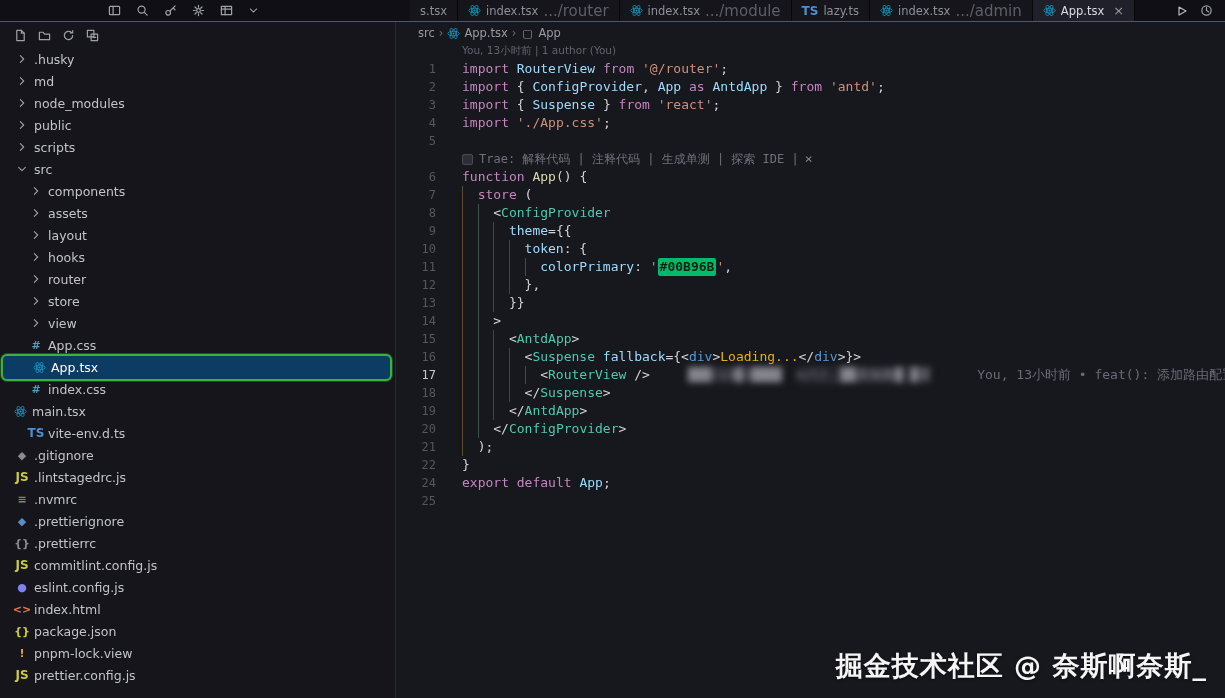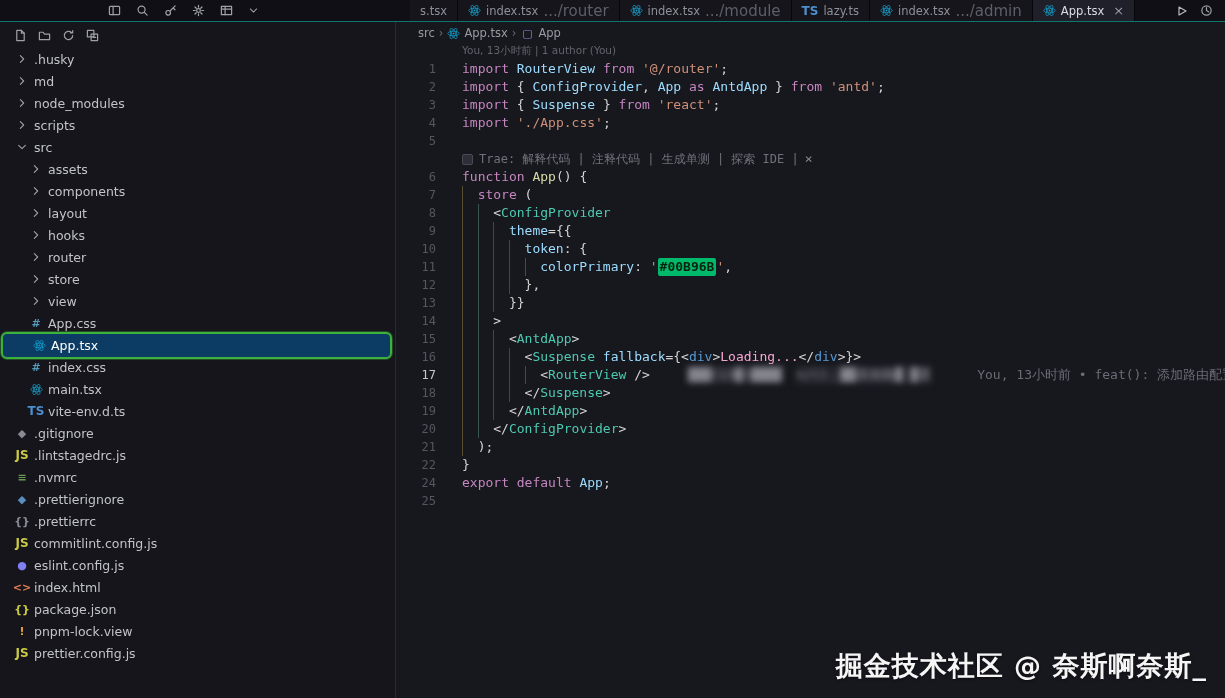--- a/index.html
+++ b/index.html
@@ -39,21 +39,21 @@
   .breadcrumb .sep{color:#6a6a74;}
   .gitlens{height:16px;padding-left:66px;font-size:10.5px;color:#63636d;}
   .code{font-family:"DejaVu Sans Mono","Liberation Mono",monospace;font-size:13px;line-height:18px;}
   .cl{display:flex;height:18px;}
   .cl .num{width:40px;flex:none;text-align:right;color:#565661;font-size:12px;line-height:18px;}
   .cl.active .num{color:#c8c8cf;}
   .cl .content{padding-left:26px;white-space:pre;display:flex;align-items:stretch;}
   .ig{display:inline-block;width:2ch;border-left:1px solid transparent;height:18px;}
   .tok{line-height:18px;}
   .kw{color:#c586c0;} .var{color:#9cdcfe;} .str{color:#ce9178;} .tag{color:#4ec9b0;}
-  .htm{color:#569cd6;} .punc{color:#d4d4d4;} .fn{color:#dcdcaa;} .txt{color:#f9a8d4;}
+  .htm{color:#569cd6;} .punc{color:#d4d4d4;} .fn{color:#dcdcaa;} .txt{color:#eab308;}
   .chip{background:var(--color_primary,#00B96B);color:#09230f;border-radius:2px;padding:0 2px;font-weight:bold;}
   .hint{color:#70707b;font-size:12px;}
   .hintx{color:#8a8a94;margin-left:6px;cursor:pointer;}
   .hint-square{width:11px;height:11px;background:#2e2e38;border:1px solid #4a4a55;border-radius:2px;align-self:center;margin-right:6px;flex:none;}
   .redact1{filter:blur(3px);color:#9a9aa3;background:#26262e;border-radius:2px;margin-left:38px;}
   .redact2{filter:blur(3px);color:#9a9aa3;background:#26262e;border-radius:2px;margin-left:14px;}
   .blame{color:#6b6b76;margin-left:46px;}
 
   
   .watermark{position:absolute;right:18px;bottom:14px;font-size:27px;font-weight:bold;color:rgba(255,255,255,.96);letter-spacing:1px;text-shadow:0 1px 3px rgba(0,0,0,.55);z-index:5;}
@@ -229,52 +229,60 @@
           </svg>
         </span>
         <span class="tree-label">node_modules</span>
       </div>
       <div class="tree-item" style="padding-left: 14px;">
         <span class="icon">
           <svg width="10" height="10" viewBox="0 0 12 12" fill="none" stroke="#9fa0a8" stroke-width="1.3" stroke-linecap="round" stroke-linejoin="round">
             <path d="M4 2 L8 6 L4 10"></path>
           </svg>
         </span>
+        <span class="tree-label">public</span>
+      </div>
+      <div class="tree-item" style="padding-left: 14px;">
+        <span class="icon">
+          <svg width="10" height="10" viewBox="0 0 12 12" fill="none" stroke="#9fa0a8" stroke-width="1.3" stroke-linecap="round" stroke-linejoin="round">
+            <path d="M4 2 L8 6 L4 10"></path>
+          </svg>
+        </span>
         <span class="tree-label">scripts</span>
       </div>
       <div class="tree-item" style="padding-left: 14px;">
         <span class="icon">
           <svg width="10" height="10" viewBox="0 0 12 12" fill="none" stroke="#9fa0a8" stroke-width="1.3" stroke-linecap="round" stroke-linejoin="round">
             <path d="M2 4 L6 8 L10 4"></path>
           </svg>
         </span>
         <span class="tree-label">src</span>
       </div>
       <div class="tree-item" style="padding-left: 28px;">
         <span class="icon">
           <svg width="10" height="10" viewBox="0 0 12 12" fill="none" stroke="#9fa0a8" stroke-width="1.3" stroke-linecap="round" stroke-linejoin="round">
             <path d="M4 2 L8 6 L4 10"></path>
           </svg>
         </span>
+        <span class="tree-label">components</span>
+      </div>
+      <div class="tree-item" style="padding-left: 28px;">
+        <span class="icon">
+          <svg width="10" height="10" viewBox="0 0 12 12" fill="none" stroke="#9fa0a8" stroke-width="1.3" stroke-linecap="round" stroke-linejoin="round">
+            <path d="M4 2 L8 6 L4 10"></path>
+          </svg>
+        </span>
         <span class="tree-label">assets</span>
       </div>
       <div class="tree-item" style="padding-left: 28px;">
         <span class="icon">
           <svg width="10" height="10" viewBox="0 0 12 12" fill="none" stroke="#9fa0a8" stroke-width="1.3" stroke-linecap="round" stroke-linejoin="round">
             <path d="M4 2 L8 6 L4 10"></path>
           </svg>
         </span>
-        <span class="tree-label">components</span>
-      </div>
-      <div class="tree-item" style="padding-left: 28px;">
-        <span class="icon">
-          <svg width="10" height="10" viewBox="0 0 12 12" fill="none" stroke="#9fa0a8" stroke-width="1.3" stroke-linecap="round" stroke-linejoin="round">
-            <path d="M4 2 L8 6 L4 10"></path>
-          </svg>
-        </span>
         <span class="tree-label">layout</span>
       </div>
       <div class="tree-item" style="padding-left: 28px;">
         <span class="icon">
           <svg width="10" height="10" viewBox="0 0 12 12" fill="none" stroke="#9fa0a8" stroke-width="1.3" stroke-linecap="round" stroke-linejoin="round">
             <path d="M4 2 L8 6 L4 10"></path>
           </svg>
         </span>
         <span class="tree-label">hooks</span>
       </div>
@@ -318,21 +326,21 @@
           </svg>
         </span>
         <span class="tree-label">App.tsx</span>
       </div>
       <div class="tree-item" style="padding-left: 28px;">
         <span class="icon">
           <span class="ficon" style="color:#519aba">#</span>
         </span>
         <span class="tree-label">index.css</span>
       </div>
-      <div class="tree-item" style="padding-left: 28px;">
+      <div class="tree-item" style="padding-left: 12px;">
         <span class="icon">
           <svg width="13" height="13" viewBox="0 0 24 24" fill="none" stroke="#149eca" stroke-width="1.4">
             <ellipse cx="12" cy="12" rx="10.5" ry="4.2"></ellipse>
             <ellipse cx="12" cy="12" rx="10.5" ry="4.2" transform="rotate(60 12 12)"></ellipse>
             <ellipse cx="12" cy="12" rx="10.5" ry="4.2" transform="rotate(120 12 12)"></ellipse>
             <circle cx="12" cy="12" r="1.9" fill="#149eca" stroke="none"></circle>
           </svg>
         </span>
         <span class="tree-label">main.tsx</span>
       </div>

